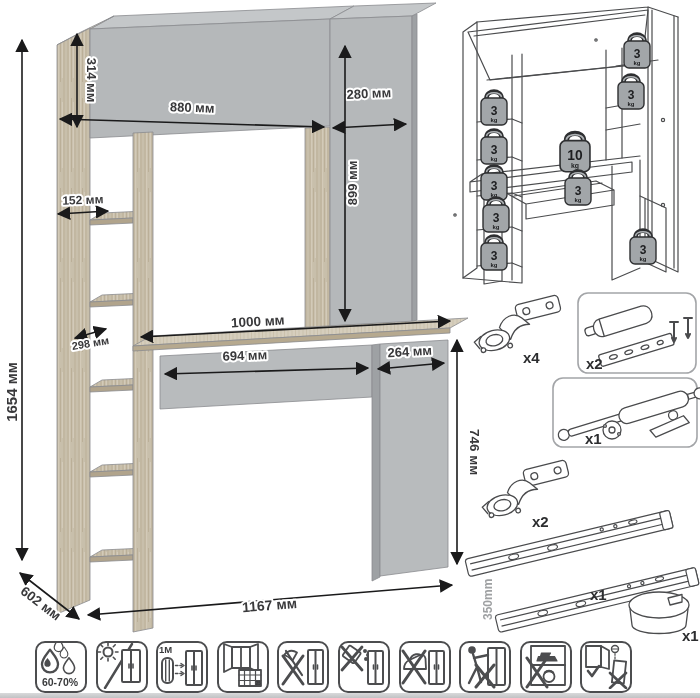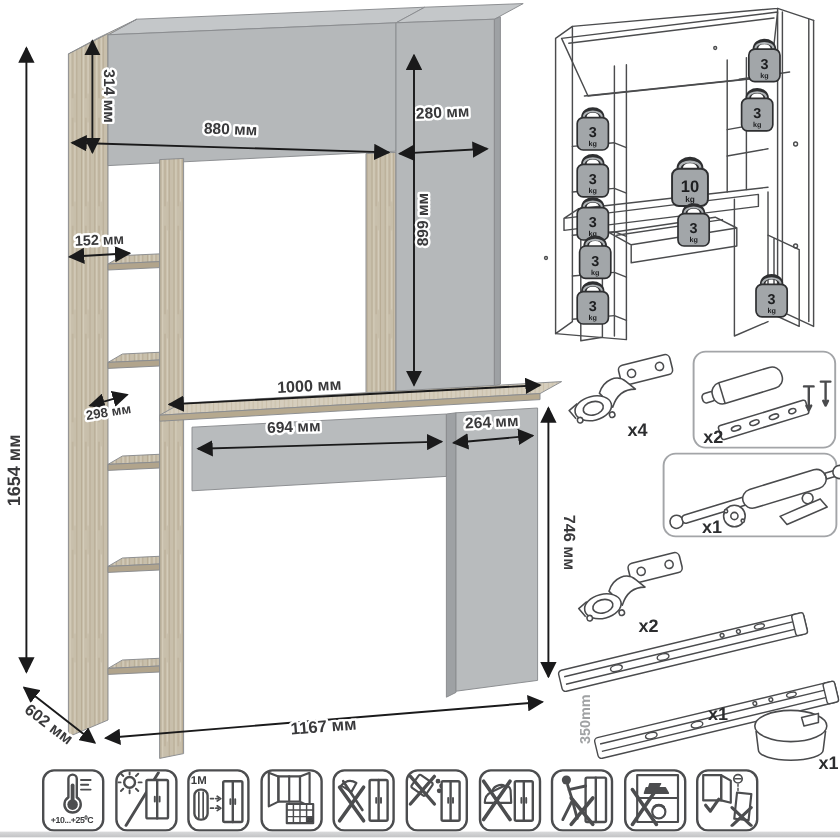--- a/index.html
+++ b/index.html
@@ -312,32 +312,33 @@
       <ellipse cx="659" cy="605" rx="30" ry="13"></ellipse>
       <path d="M630,609 L632,625 M688,609 L686,625 M632,625 a27,8.5 0 0 0 54,0"></path>
       <path d="M668,598 l14,-3.5 v7.5 l-12,3 Z"></path>
     </g>
     <text class="qty" x="682" y="641">x1</text>
   </g>
 </svg>
 
 <div class="icon-row">
 
-
-  <div class="care">
-    <svg width="46" height="46" viewBox="0 0 46 46">
-      <g stroke="#4c4d4f" stroke-width="2" fill="none" stroke-linecap="round" stroke-linejoin="round">
-        <path d="M20,6 a3.5,3.5 0 0 1 7,0 V21.5 a6.8,6.8 0 1 1 -7,0 Z"></path>
-        <circle cx="23.5" cy="27.5" r="4.4" fill="#4c4d4f" stroke="none"></circle>
-        <rect x="21.9" y="10" width="3.2" height="17" rx="1.6" fill="#4c4d4f" stroke="none"></rect>
-        <path d="M30.5,7 h8 M30.5,11 h6 M30.5,15 h8" stroke-width="1.6"></path>
-      </g>
-      <text class="icolab" x="23" y="43" font-size="7.3" letter-spacing="-0.3">+10...+25⁰C</text>
-    </svg>
-  </div>
+  <div class="care">
+    <svg width="46" height="46" viewBox="0 0 46 46">
+      <g stroke="#4c4d4f" stroke-width="2" fill="none" stroke-linecap="round" stroke-linejoin="round">
+        <path id="dropP" transform="translate(13,17) scale(1.15)" d="M0,-9 C3.2,-4.6 7,-1 7,3.8 a7,7 0 1 1 -14,0 C-7,-1 -3.2,-4.6 0,-9 Z"></path>
+        <use href="#dropP" transform="translate(14.5,-7.5) scale(0.55)" x="0" y="0"></use>
+        <path transform="translate(27,9) scale(0.55)" d="M0,-9 C3.2,-4.6 7,-1 7,3.8 a7,7 0 1 1 -14,0 C-7,-1 -3.2,-4.6 0,-9 Z"></path>
+        <path transform="translate(32,22) scale(0.8)" d="M0,-9 C3.2,-4.6 7,-1 7,3.8 a7,7 0 1 1 -14,0 C-7,-1 -3.2,-4.6 0,-9 Z"></path>
+        <path transform="translate(10.5,19) scale(0.45)" d="M0,-9 C3.2,-4.6 7,-1 7,3.8 a7,7 0 1 1 -14,0 C-7,-1 -3.2,-4.6 0,-9 Z" fill="#4c4d4f" stroke="none"></path>
+      </g>
+      <text class="icolab" x="23" y="43" font-size="10.5">60-70%</text>
+    </svg>
+  </div>
+
 
   <div class="care">
     <svg width="46" height="46" viewBox="0 0 46 46">
       <g stroke="#4c4d4f" stroke-width="2" fill="none" stroke-linecap="round" stroke-linejoin="round">
         <circle cx="10" cy="9" r="4.5"></circle>
         <path d="M10,2.5 V0 M10,15.5 V18 M2.5,9 H0 M17.5,9 H20 M4.7,3.7 L2.8,1.8 M15.3,3.7 L17.2,1.8 M4.7,14.3 L2.8,16.2 M15.3,14.3 L17.2,16.2" stroke-width="1.6"></path>
         <path d="M34,1 L7,45" stroke-width="2.4"></path>
         <rect x="24" y="7" width="18" height="32" rx="1.2" fill="#fff"></rect>
         <line x1="33" y1="7" x2="33" y2="39"></line>
         <path d="M31,21 v4 M35,21 v4" stroke-width="1.6"></path>

